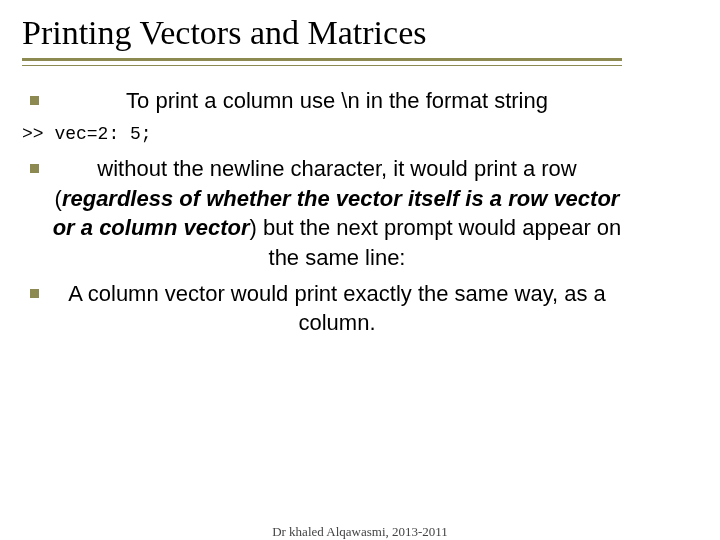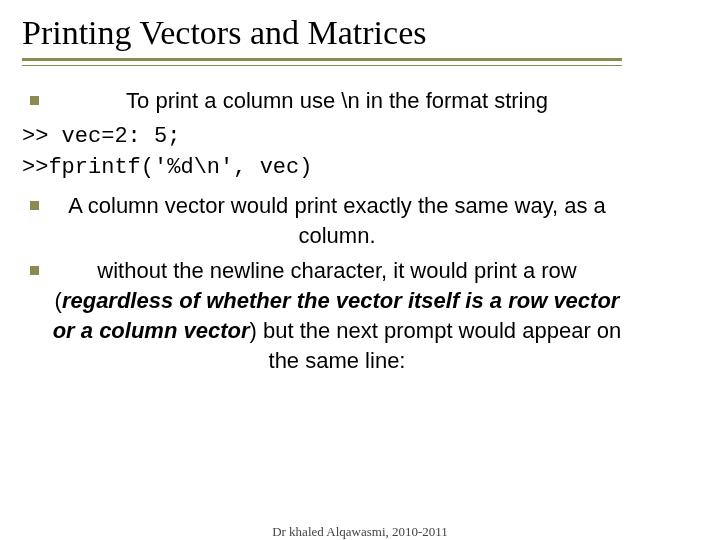--- a/index.html
+++ b/index.html
@@ -56,21 +56,21 @@
     content: "";
     position: absolute;
     left: 8px;
     top: 10px;
     width: 9px;
     height: 9px;
     background: #8c8a50;
   }
   .code {
     font-family: "Courier New", Courier, monospace;
-    font-size: 22px;
+    font-size: 18px;
     margin: 2px 0 2px 0;
     white-space: pre;
   }
   .bi { font-weight: bold; font-style: italic; }
   .footer {
     position: absolute;
     bottom: 16px;
     left: 0;
     width: 720px;
     font-family: "Times New Roman", Times, serif;
@@ -102,31 +102,30 @@
 
   <div class="content">
 
     <ul class="bullets">
       <li>
         <span>To print a column use \n in the format string</span>
       </li>
     </ul>
 
     <div class="code">&gt;&gt; vec=2: 5;</div>
-    <div class="code">&gt;&gt;fprintf('%d\n', vec)</div>
 
     <ul class="bullets" style="margin-top:8px">
       <li>
-        <span>A column vector would print exactly the same way, as a column.</span>
+        <span> without the newline character, it would print a row (</span><span class="bi">regardless of whether the vector itself is a row vector or a column vector</span><span>) but the next prompt would appear on the same line:</span>
       </li>
       <li>
-        <span> without the newline character, it would print a row (</span><span class="bi">regardless of whether the vector itself is a row vector or a column vector</span><span>) but the next prompt would appear on the same line:</span>
+        <span>A column vector would print exactly the same way, as a column.</span>
       </li>
     </ul>
 
   </div>
 
   <div class="footer">
-    <span class="author">Dr khaled Alqawasmi, 2010-2011</span>
+    <span class="author">Dr khaled Alqawasmi, 2013-2011</span>
     <span class="pagenum">21</span>
   </div>
 
 </div>
 
 </body></html>

